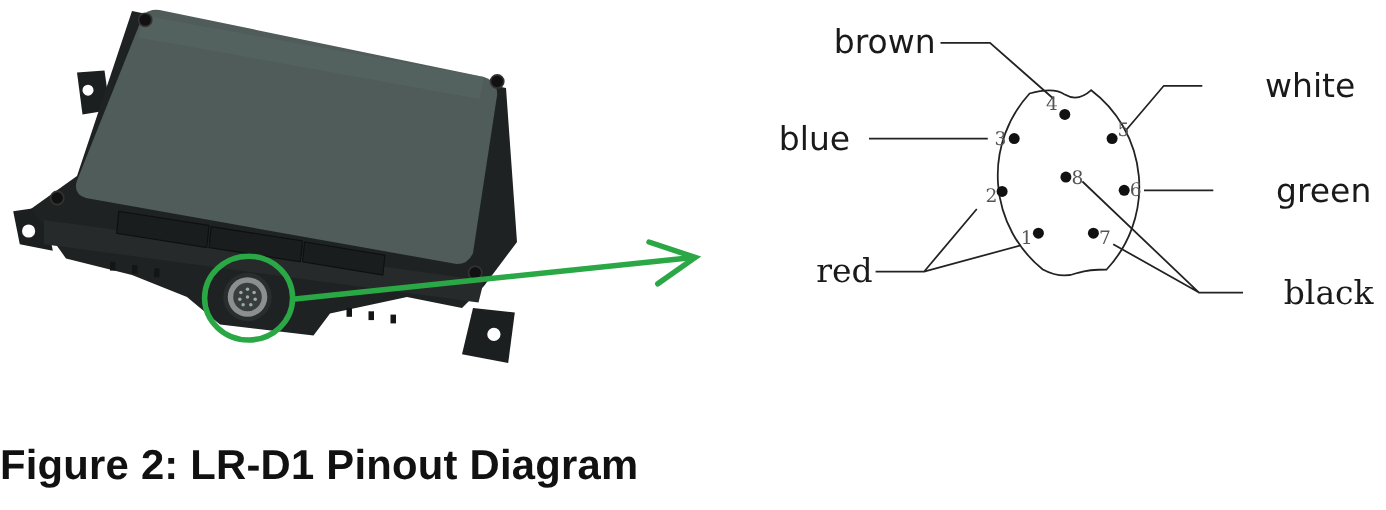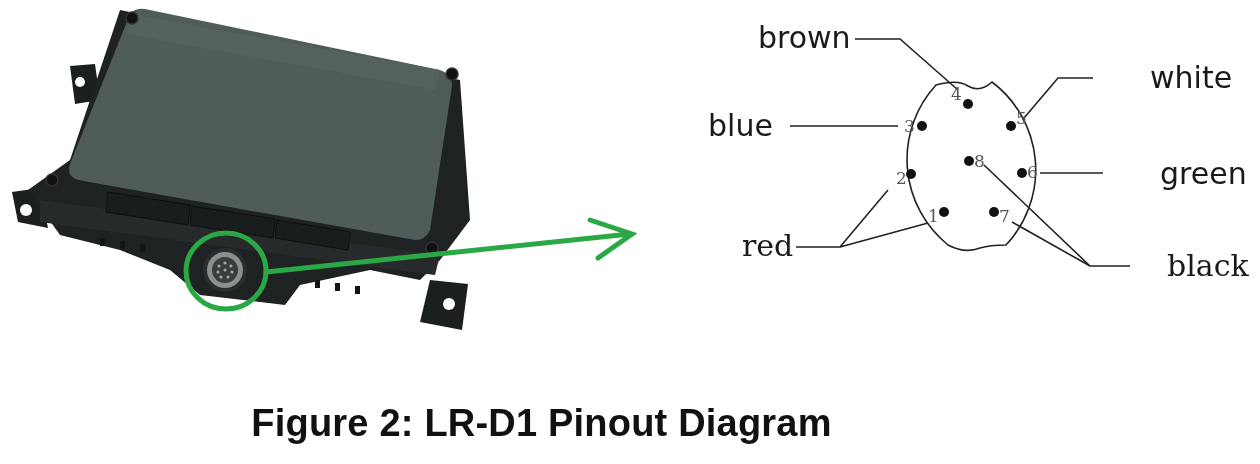--- a/index.html
+++ b/index.html
@@ -3,21 +3,21 @@
 <meta charset="utf-8">
 <style>
   html, body { margin: 0; padding: 0; background: #ffffff; }
   body { width: 1260px; height: 464px; position: relative; overflow: hidden; font-family: "DejaVu Sans", sans-serif; }
   #figure { position: absolute; left: 0; top: 0; width: 1260px; height: 464px; }
   svg text { font-family: "DejaVu Sans", sans-serif; }
   .wire-label { font-size: 30px; fill: #1a1a1a; }
   .wire-label-serif { font-family: "DejaVu Serif", serif !important; font-size: 30px; fill: #1a1a1a; }
   .pin-num { font-family: "DejaVu Serif", serif !important; font-size: 17px; fill: #555; }
   .caption {
-    position: absolute; left: 0; width: 1083px; top: 402px; text-align: center;
+    position: absolute; left: 0; width: 1083px; top: 402px; 
     font-family: "Liberation Sans", sans-serif; font-weight: bold; font-size: 38px; color: #111;
     letter-spacing: 0.2px;
   }
 </style>
 </head>
 <body>
 
 <svg id="figure" width="1260" height="464" viewBox="0 0 1260 464" xmlns="http://www.w3.org/2000/svg">
 
   <g>

